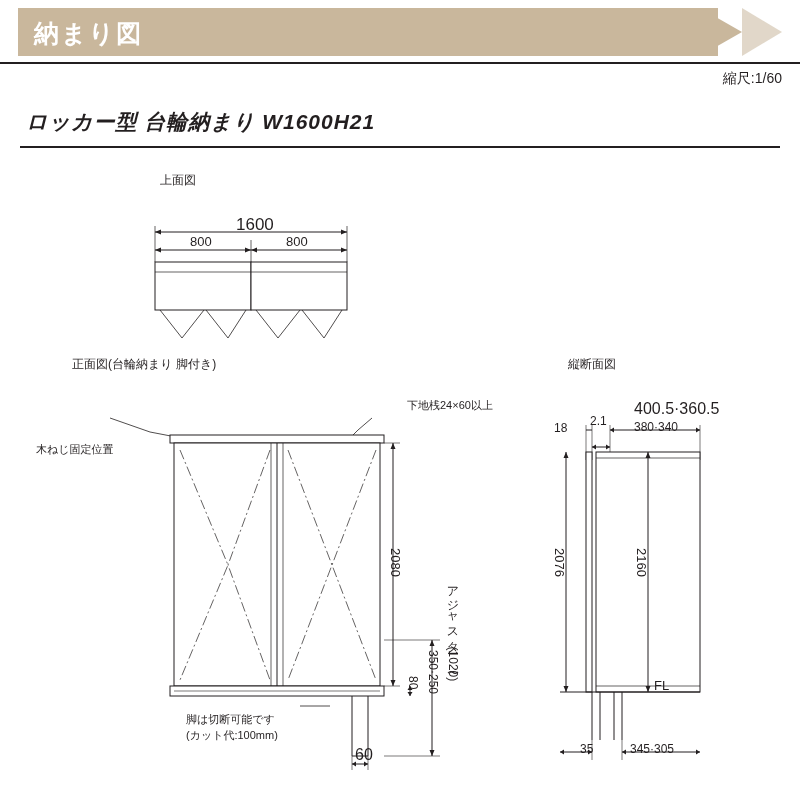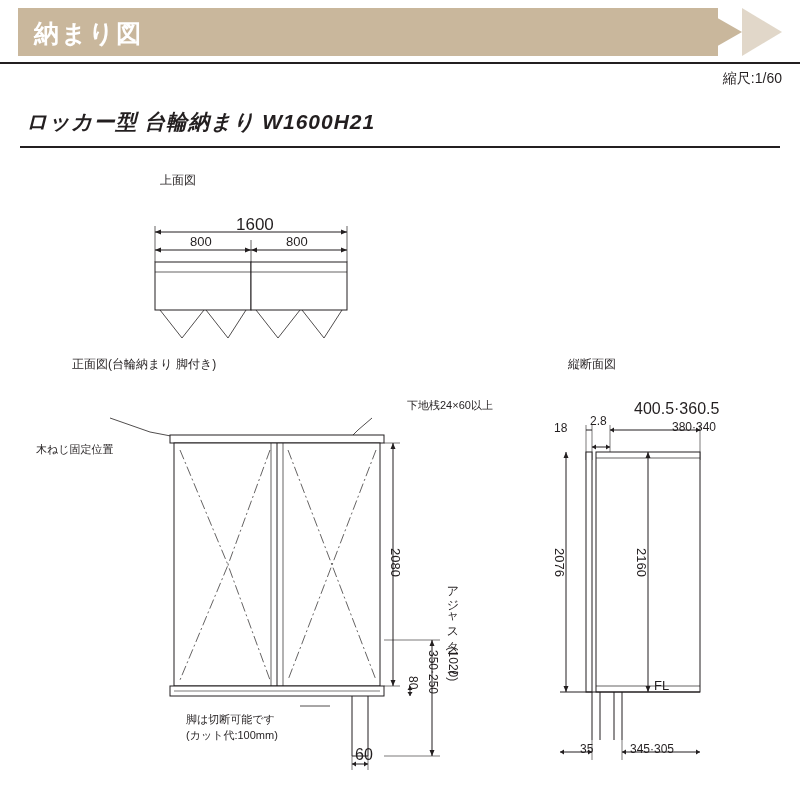--- a/index.html
+++ b/index.html
@@ -203,20 +203,20 @@
   <polygon points="560,752 564,749.5 564,754.5" fill="#231f20"></polygon>
   <polygon points="592,752 588,749.5 588,754.5" fill="#231f20"></polygon>
   <line x1="622" y1="752" x2="700" y2="752" stroke="#231f20" stroke-width="1"></line>
   <polygon points="622,752 626,749.5 626,754.5" fill="#231f20"></polygon>
   <polygon points="700,752 696,749.5 696,754.5" fill="#231f20"></polygon>
   <line x1="592" y1="740" x2="592" y2="760" stroke="#231f20" stroke-width="0.6"></line>
   <line x1="622" y1="740" x2="622" y2="760" stroke="#231f20" stroke-width="0.6"></line>
 </svg>
 
 <div class="lbl" style="left:634px;top:400px;font-size:16px;">400.5·360.5</div>
-<div class="lbl" style="left:634px;top:420px;font-size:12px;margin-left:38px;">380·340</div>
+<div class="lbl" style="left:634px;top:420px;font-size:12px;">380·340</div>
 <div class="lbl" style="left:554px;top:421px;font-size:12px;">18</div>
-<div class="lbl" style="left:590px;top:414px;font-size:12px;">2.8</div>
+<div class="lbl" style="left:590px;top:414px;font-size:12px;">2.1</div>
 <div class="lbl vert" style="left:552px;top:548px;font-size:13px;">2076</div>
 <div class="lbl vert" style="left:634px;top:548px;font-size:13px;">2160</div>
 <div class="lbl" style="left:654px;top:678px;font-size:13px;">FL</div>
 <div class="lbl" style="left:562px;top:742px;font-size:12px;margin-left:18px;">35</div>
 <div class="lbl" style="left:630px;top:742px;font-size:12px;">345·305</div>
 
 </body></html>

